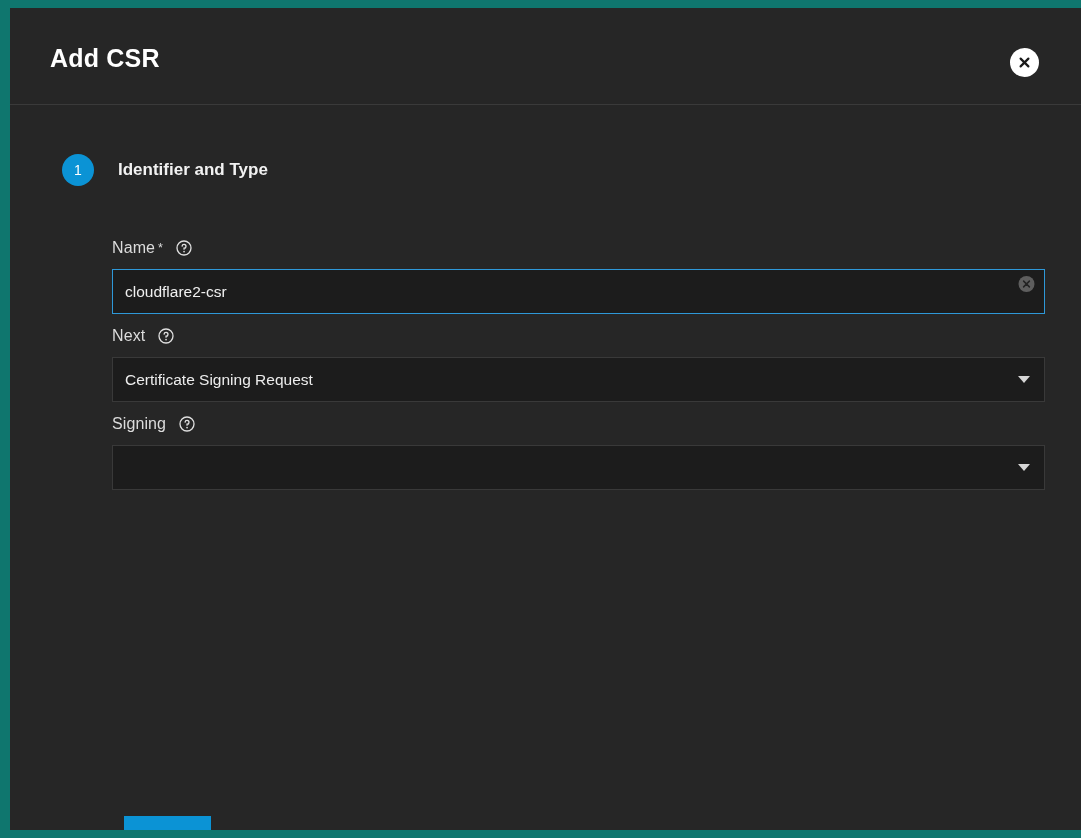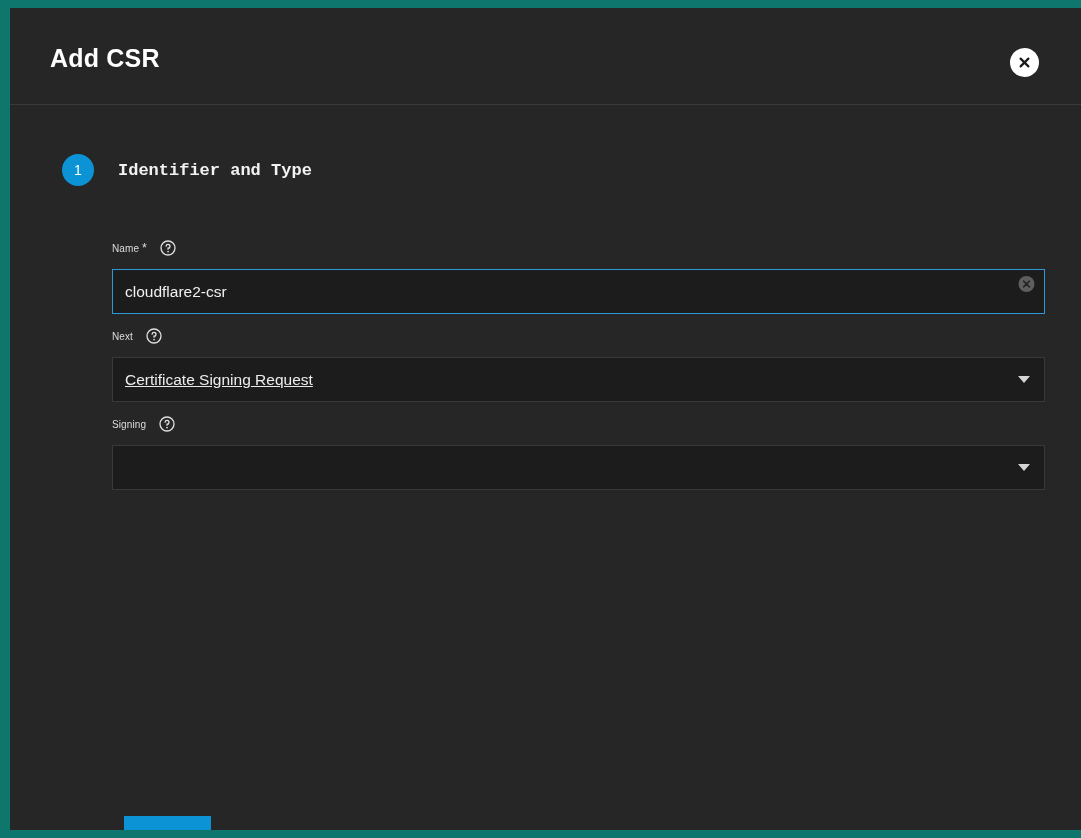--- a/index.html
+++ b/index.html
@@ -106,21 +106,20 @@
     align-items: center;
     justify-content: center;
     flex: none;
   }
   .step-label {
     margin-left: 24px;
     font-size: 17px;
     font-weight: bold;
     color: #f2f2f2;
     white-space: nowrap;
-    font-family: Liberation Mono, monospace;
   }
 
   
   .step-rail {
     position: absolute;
     left: 70px;
     top: 94px;
     bottom: -8px;
     width: 1px;
     background: #3c3c3c;
@@ -135,21 +134,21 @@
 
   
   .field { margin-bottom: 28px; }
   .field-label-row {
     display: flex;
     align-items: center;
     height: 20px;
     margin-bottom: 11px;
   }
   .field-label {
-    font-size: 10px;
+    font-size: 16px;
     color: #dcdcdc;
     letter-spacing: 0.1px;
     white-space: nowrap;
   }
   .required-star {
     font-size: 12.5px;
     color: #dcdcdc;
     margin-left: 3px;
   }
   .help-icon {
@@ -157,21 +156,20 @@
     width: 16px;
     height: 16px;
     flex: none;
     cursor: pointer;
     display: block;
   }
 
   .control {
     position: relative;
     height: 29px;
-    text-decoration: underline;
   }
 
   .text-input {
     width: 100%;
     height: 45px;
     background: #1c1c1c;
     border: 1px solid #2e98d8;
     outline: none;
     color: #f0f0f0;
     font-family: "Liberation Sans", "DejaVu Sans", sans-serif;

